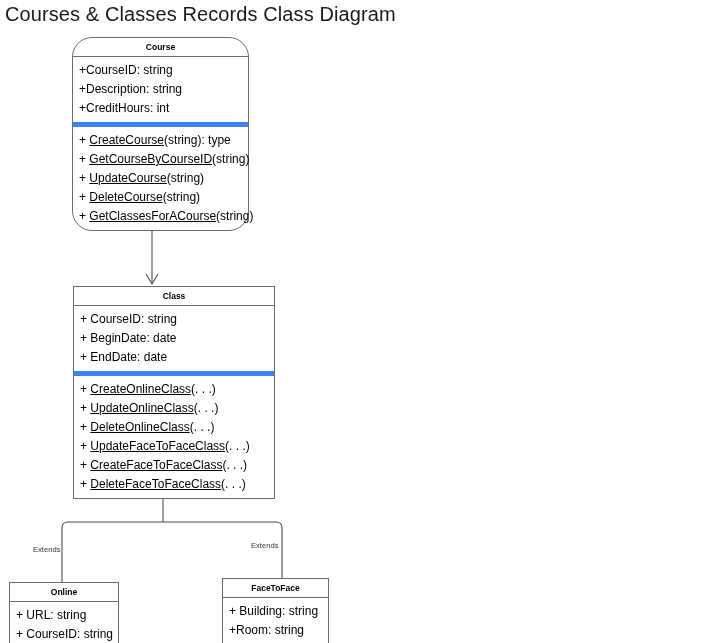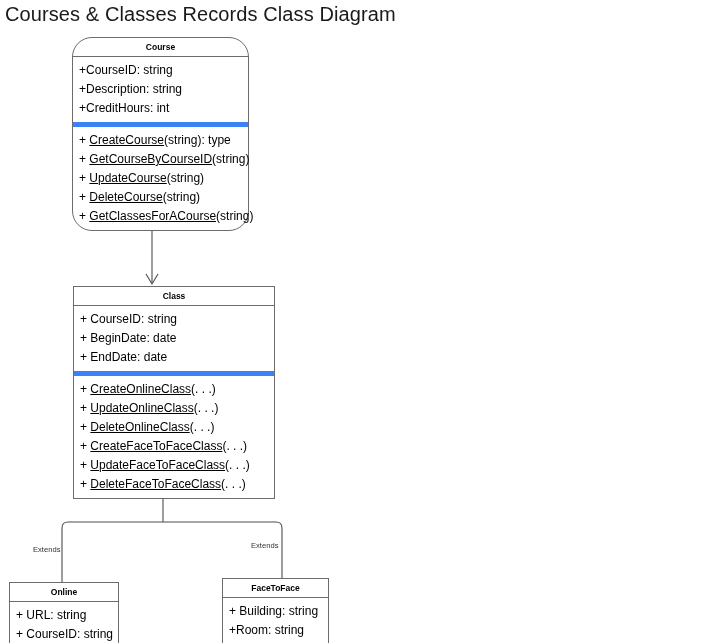--- a/index.html
+++ b/index.html
@@ -154,25 +154,25 @@
     <div class="uml-row">
       <span>+ </span>
       <span class="m-name">UpdateOnlineClass</span><span>(. . .)</span>
     </div>
     <div class="uml-row">
       <span>+ </span>
       <span class="m-name">DeleteOnlineClass</span><span>(. . .)</span>
     </div>
     <div class="uml-row">
       <span>+ </span>
-      <span class="m-name">CreateFaceToFaceClass</span><span>(. . .)</span>
+      <span class="m-name">UpdateFaceToFaceClass</span><span>(. . .)</span>
     </div>
     <div class="uml-row">
       <span>+ </span>
-      <span class="m-name">UpdateFaceToFaceClass</span><span>(. . .)</span>
+      <span class="m-name">CreateFaceToFaceClass</span><span>(. . .)</span>
     </div>
     <div class="uml-row">
       <span>+ </span>
       <span class="m-name">DeleteFaceToFaceClass</span><span>(. . .)</span>
     </div>
   </div>
 </div>
 
 <div class="uml-class" id="class-online" style="left:9px; top:582px; width:110px;">
   <div class="uml-header">Online</div>

